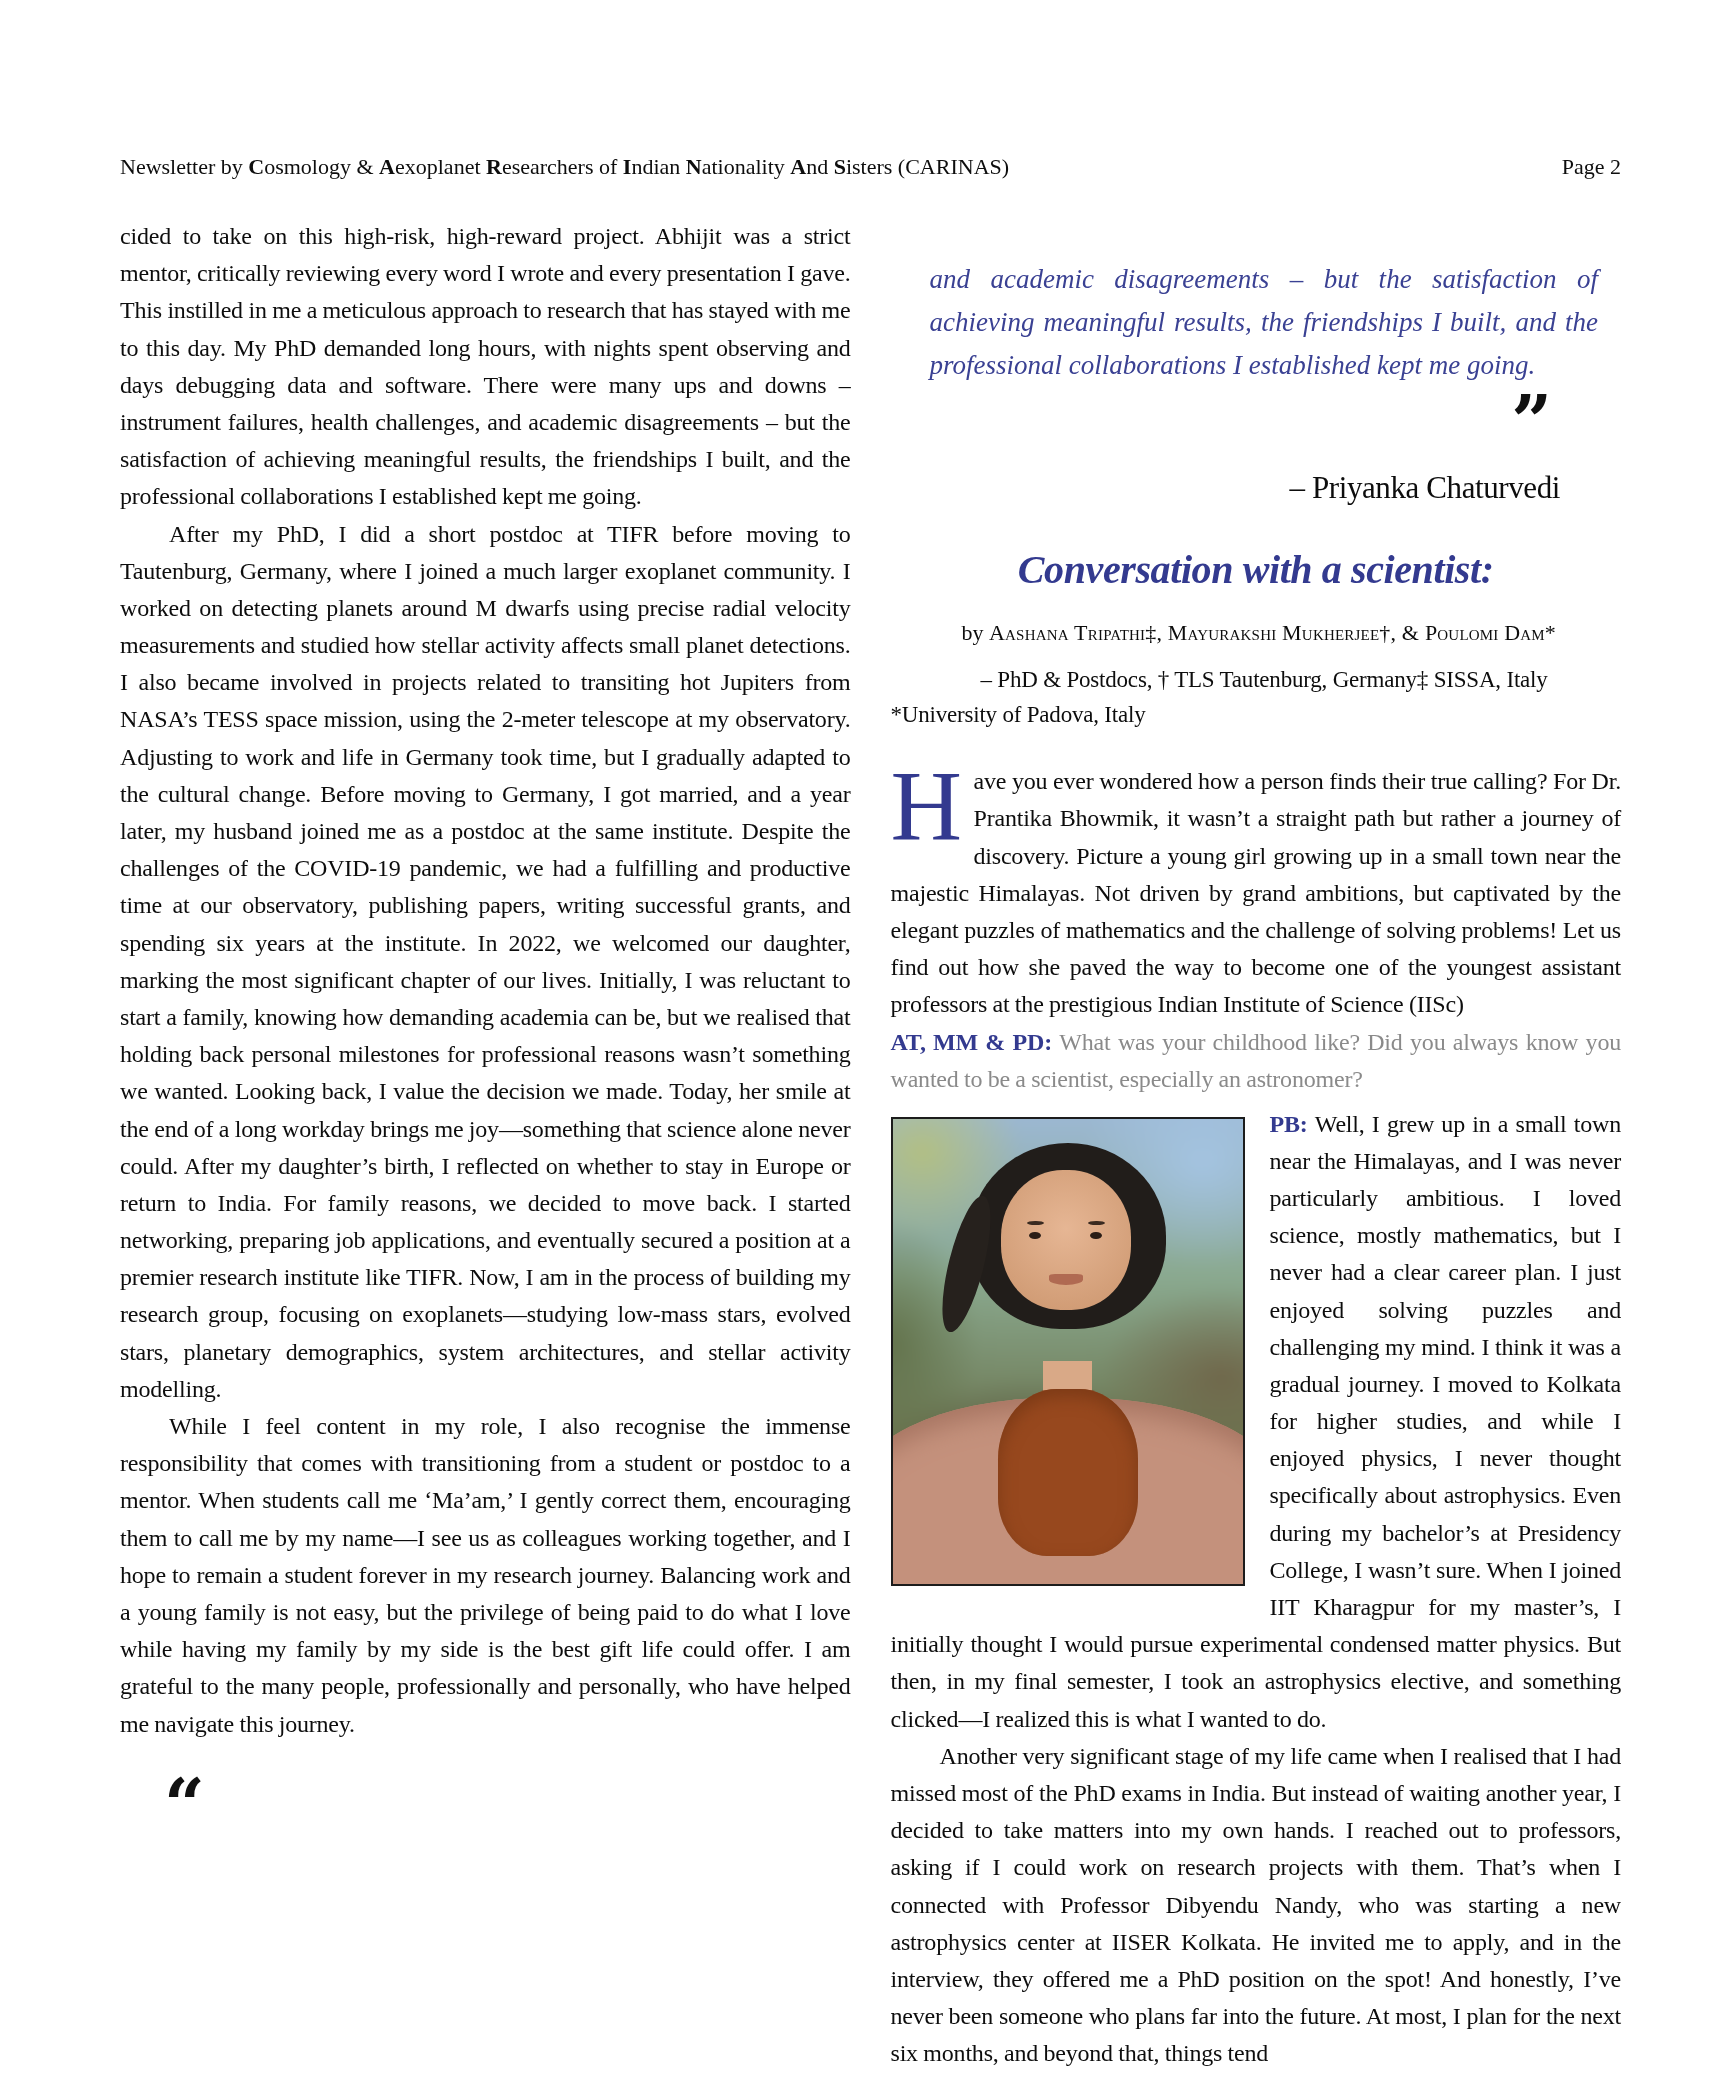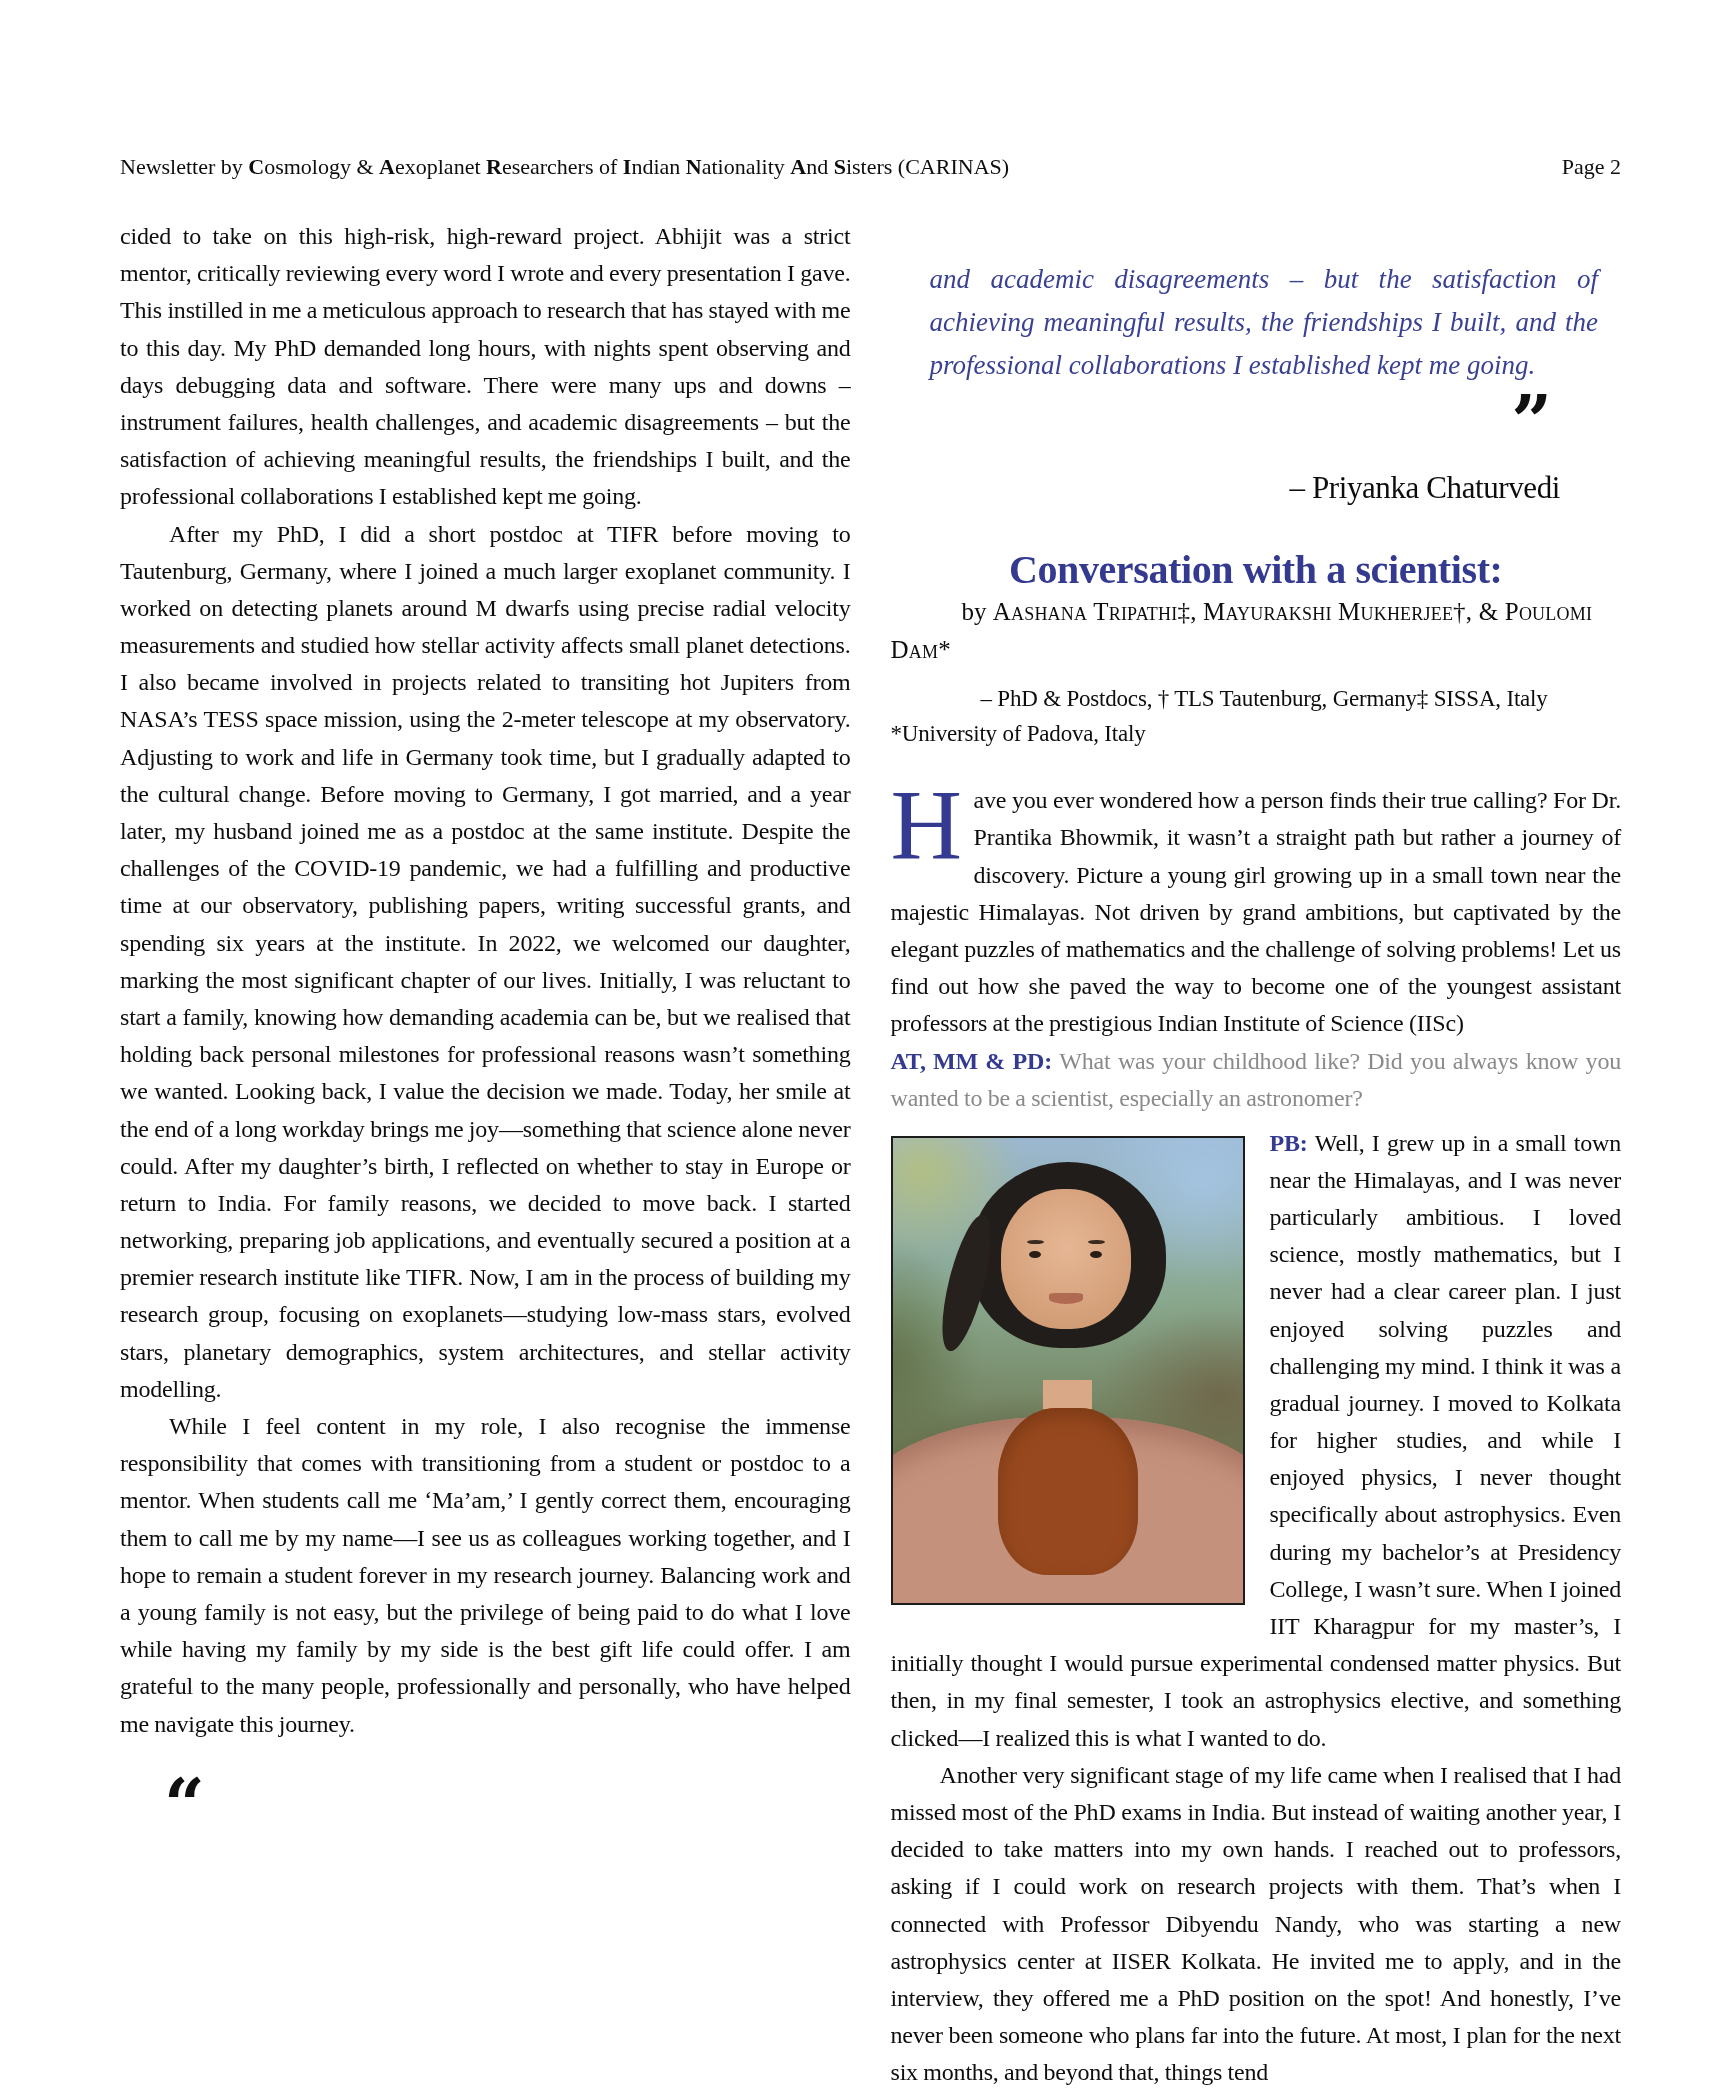--- a/index.html
+++ b/index.html
@@ -58,28 +58,29 @@
   }
   .attribution {
     text-align:right; margin:29px 61px 11px 0;
     font-size:31px; letter-spacing:-0.4px;
   }
   
   .article-title {
     margin-top:40px; text-align:center;
     font-size:40px; font-weight:700; color:#333a8f;
     letter-spacing:-0.4px;
+    font-style:italic;
   }
   .article-subtitle {
     margin:23px 12.6px 0 12.6px; text-align:center;
     font-family:"DejaVu Sans","Liberation Sans",sans-serif;
     font-size:22.7px; line-height:1.85; color:#111;
   }
   .byline {
-    font-size:25px; text-indent:71px;
+    margin-top:23px; font-size:22px; text-indent:71px;
     line-height:1.5;
   }
   .byline .names { font-variant:small-caps; letter-spacing:0.2px; }
   .affiliation {
     margin-top:14px; font-size:23px; text-indent:90px; line-height:1.5;
     letter-spacing:-0.2px;
   }
   
   .intro { margin-top:31px; }
   .dropcap {

